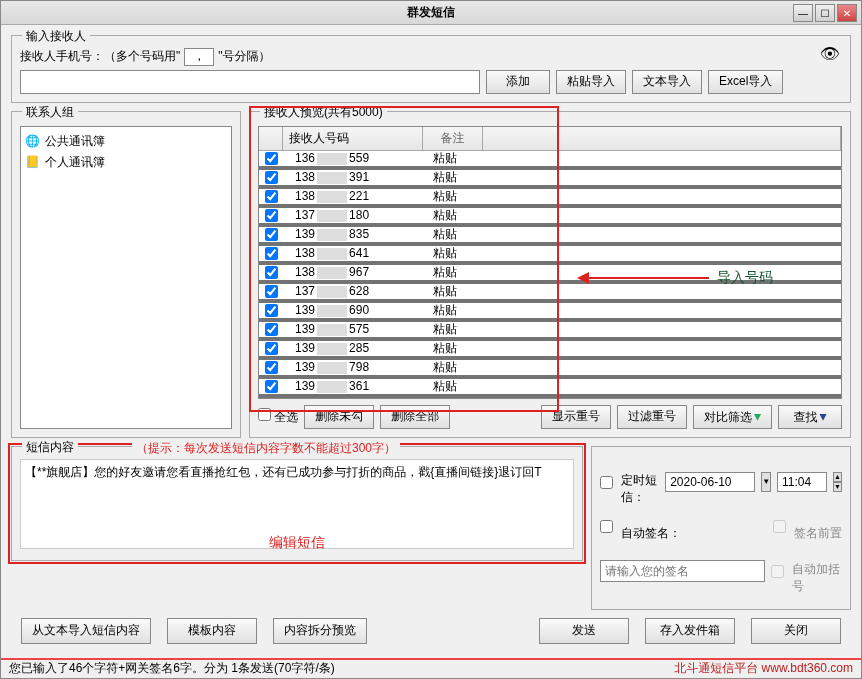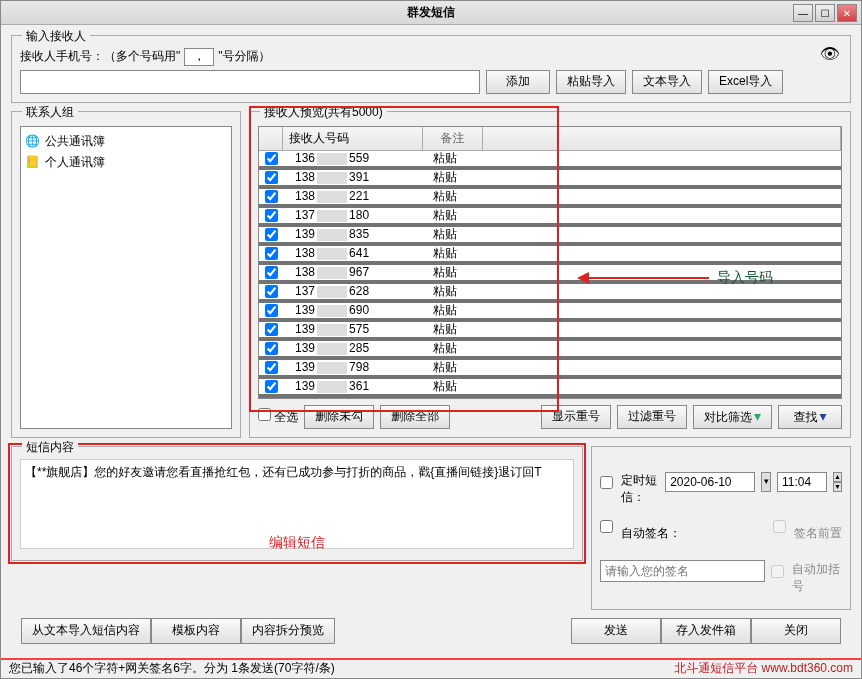--- a/index.html
+++ b/index.html
@@ -74,21 +74,21 @@
 .opt-row { display: flex; align-items: center; gap: 6px; margin-bottom: 6px; }
 .opt-check { margin-right: 2px; }
 .opt-label { font-size: 12px; margin-top: 13px; }
 .disabled-label { color: #888; }
 .date-input { width: 90px; height: 20px; border: 1px solid #888; background: #fff; padding: 0 4px; font-size: 12px; }
 .time-input { width: 50px; height: 20px; border: 1px solid #888; background: #fff; padding: 0 4px; font-size: 12px; }
 .spinner-btns { width: 14px; height: 20px; display: inline-flex; flex-direction: column; }
 .spinner-btns span { flex:1; background: #e0e0e0; border: 1px solid #888; font-size: 7px; text-align: center; line-height: 8px; }
 .sig-input { flex: 1; height: 22px; border: 1px solid #888; background: #fff; color: #15803d; padding: 0 4px; }
 
-.button-row { display: flex; gap: 0; padding: 0 10px 4px; }
+.button-row { display: flex; gap: 16px; padding: 0 10px 4px; }
 .button-row .spacer { flex: 1; }
 .button-row .btn { min-width: 90px; height: 26px; }
 
 .statusbar { height: 22px; border-top: 2px solid #ef4444; display: flex; align-items: center; padding: 0 8px; font-size: 12px; }
 .statusbar .brand { margin-left: auto; color: #b22; }
 .statusbar .brand-url { color: #b22; }
 </style>
 </head>
 <body>
 
@@ -241,20 +241,21 @@
           </div>
         </div>
       </div>
     </div>
 
     <div class="bottom">
       <div class="sms-box">
         <div class="fieldset" style="position:relative">
           <div class="red-box-sms"></div>
           <div class="fieldset-legend">短信内容</div>
+          <div class="sms-hint">（提示：每次发送短信内容字数不能超过300字）</div>
           <textarea class="sms-textarea" id="sms-text" style="">【**旗舰店】您的好友邀请您看直播抢红包，还有已成功参与打折的商品，戳{直播间链接}退订回T</textarea>
           <div class="edit-annotation">编辑短信</div>
         </div>
       </div>
       <div class="options-box">
         <div class="fieldset">
           <div class="opt-row">
             <input type="checkbox" class="opt-check" style="">
             <span class="opt-label">定时短信：</span>
             <input class="date-input" value="2020-06-10" style="">

